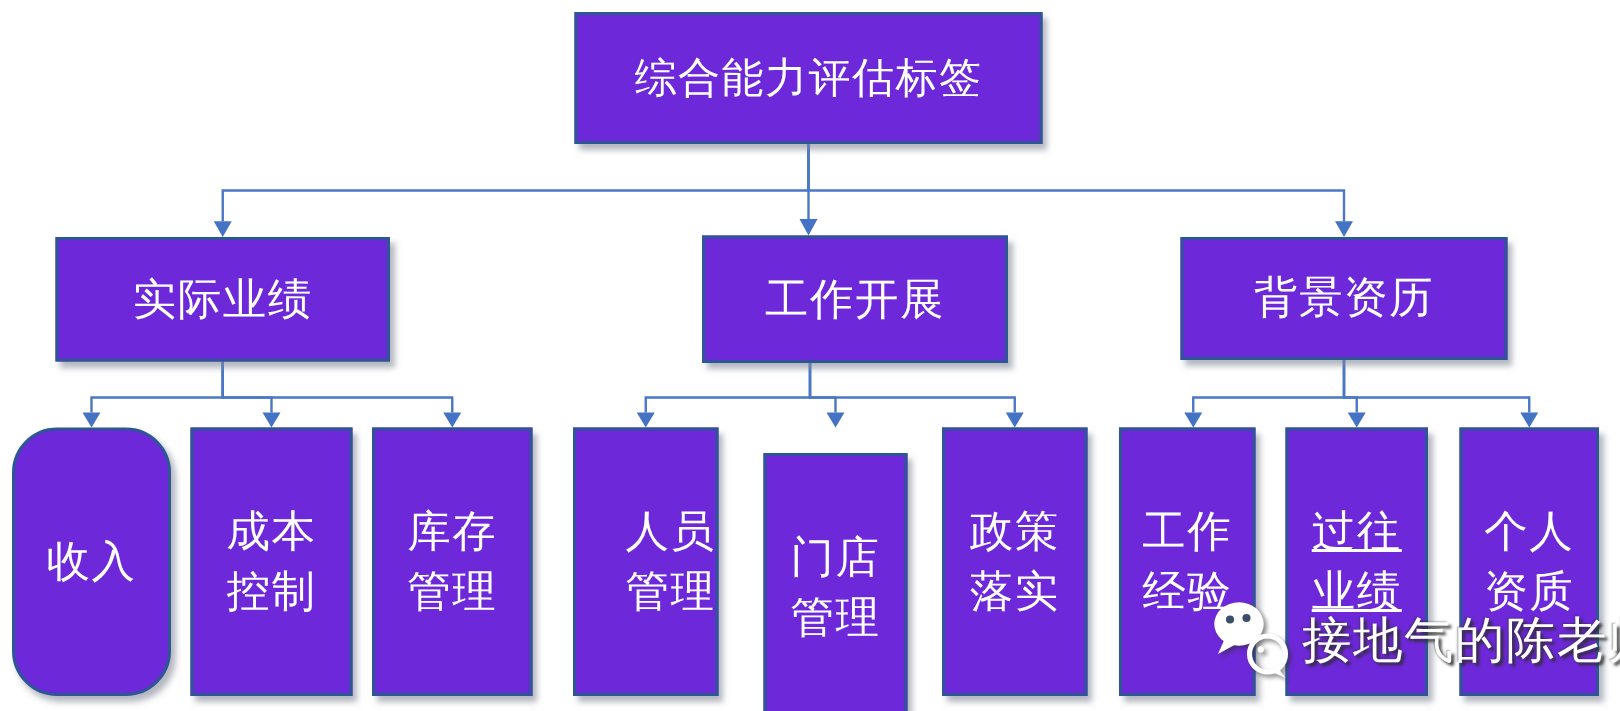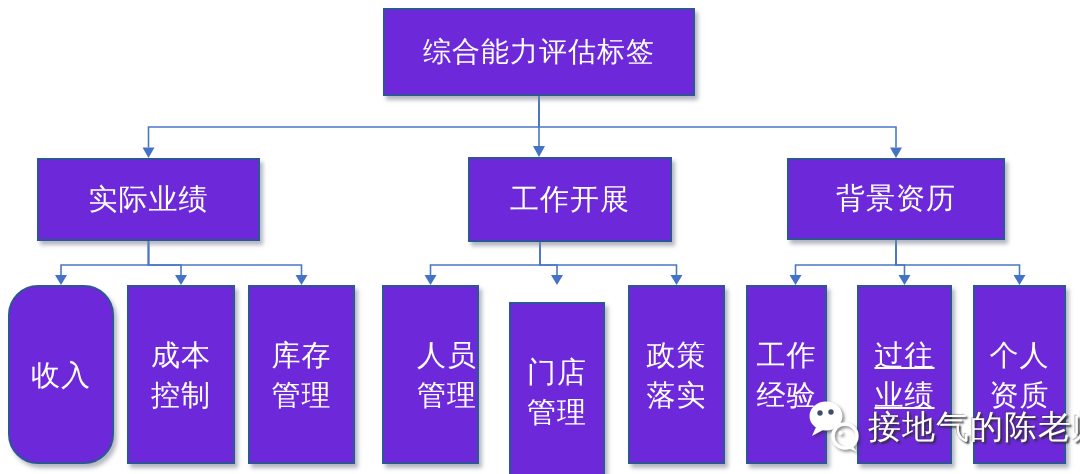--- a/index.html
+++ b/index.html
@@ -42,21 +42,21 @@
   #n-root { left: 383px; top: 8px;   width: 312px; height: 88px; }
   #n-a    { left: 37px;  top: 158px; width: 223px; height: 83px; }
   #n-b    { left: 428px; top: 157px; width: 204px; height: 85px; margin-left: 40px; }
   #n-c    { left: 787px; top: 158px; width: 218px; height: 82px; }
   #n-a0   { left: 8px;   top: 285px; width: 106px; height: 179px; border-radius: 30px; }
   #n-a1   { left: 127px; top: 285px; width: 108px; height: 179px; }
   #n-a2   { left: 248px; top: 285px; width: 107px; height: 179px; }
   #n-b0   { left: 382px; top: 285px; width: 97px;  height: 179px; align-items: flex-end; }
   #n-b1   { left: 509px; top: 302px; width: 96px;  height: 179px; }
   #n-b2   { left: 628px; top: 285px; width: 97px;  height: 179px; }
-  #n-c0   { left: 746px; top: 285px; width: 81px;  height: 179px; }
+  #n-c0   { left: 746px; top: 285px; width: 91px;  height: 179px; }
   #n-c1   { left: 857px; top: 285px; width: 95px;  height: 179px; text-decoration: underline; }
   #n-c2   { left: 973px; top: 285px; width: 93px;  height: 179px; }
 
   #watermark {
     position: absolute;
     left: 806px; top: 396px;
     height: 62px;
     display: flex;
     align-items: center;
   }

